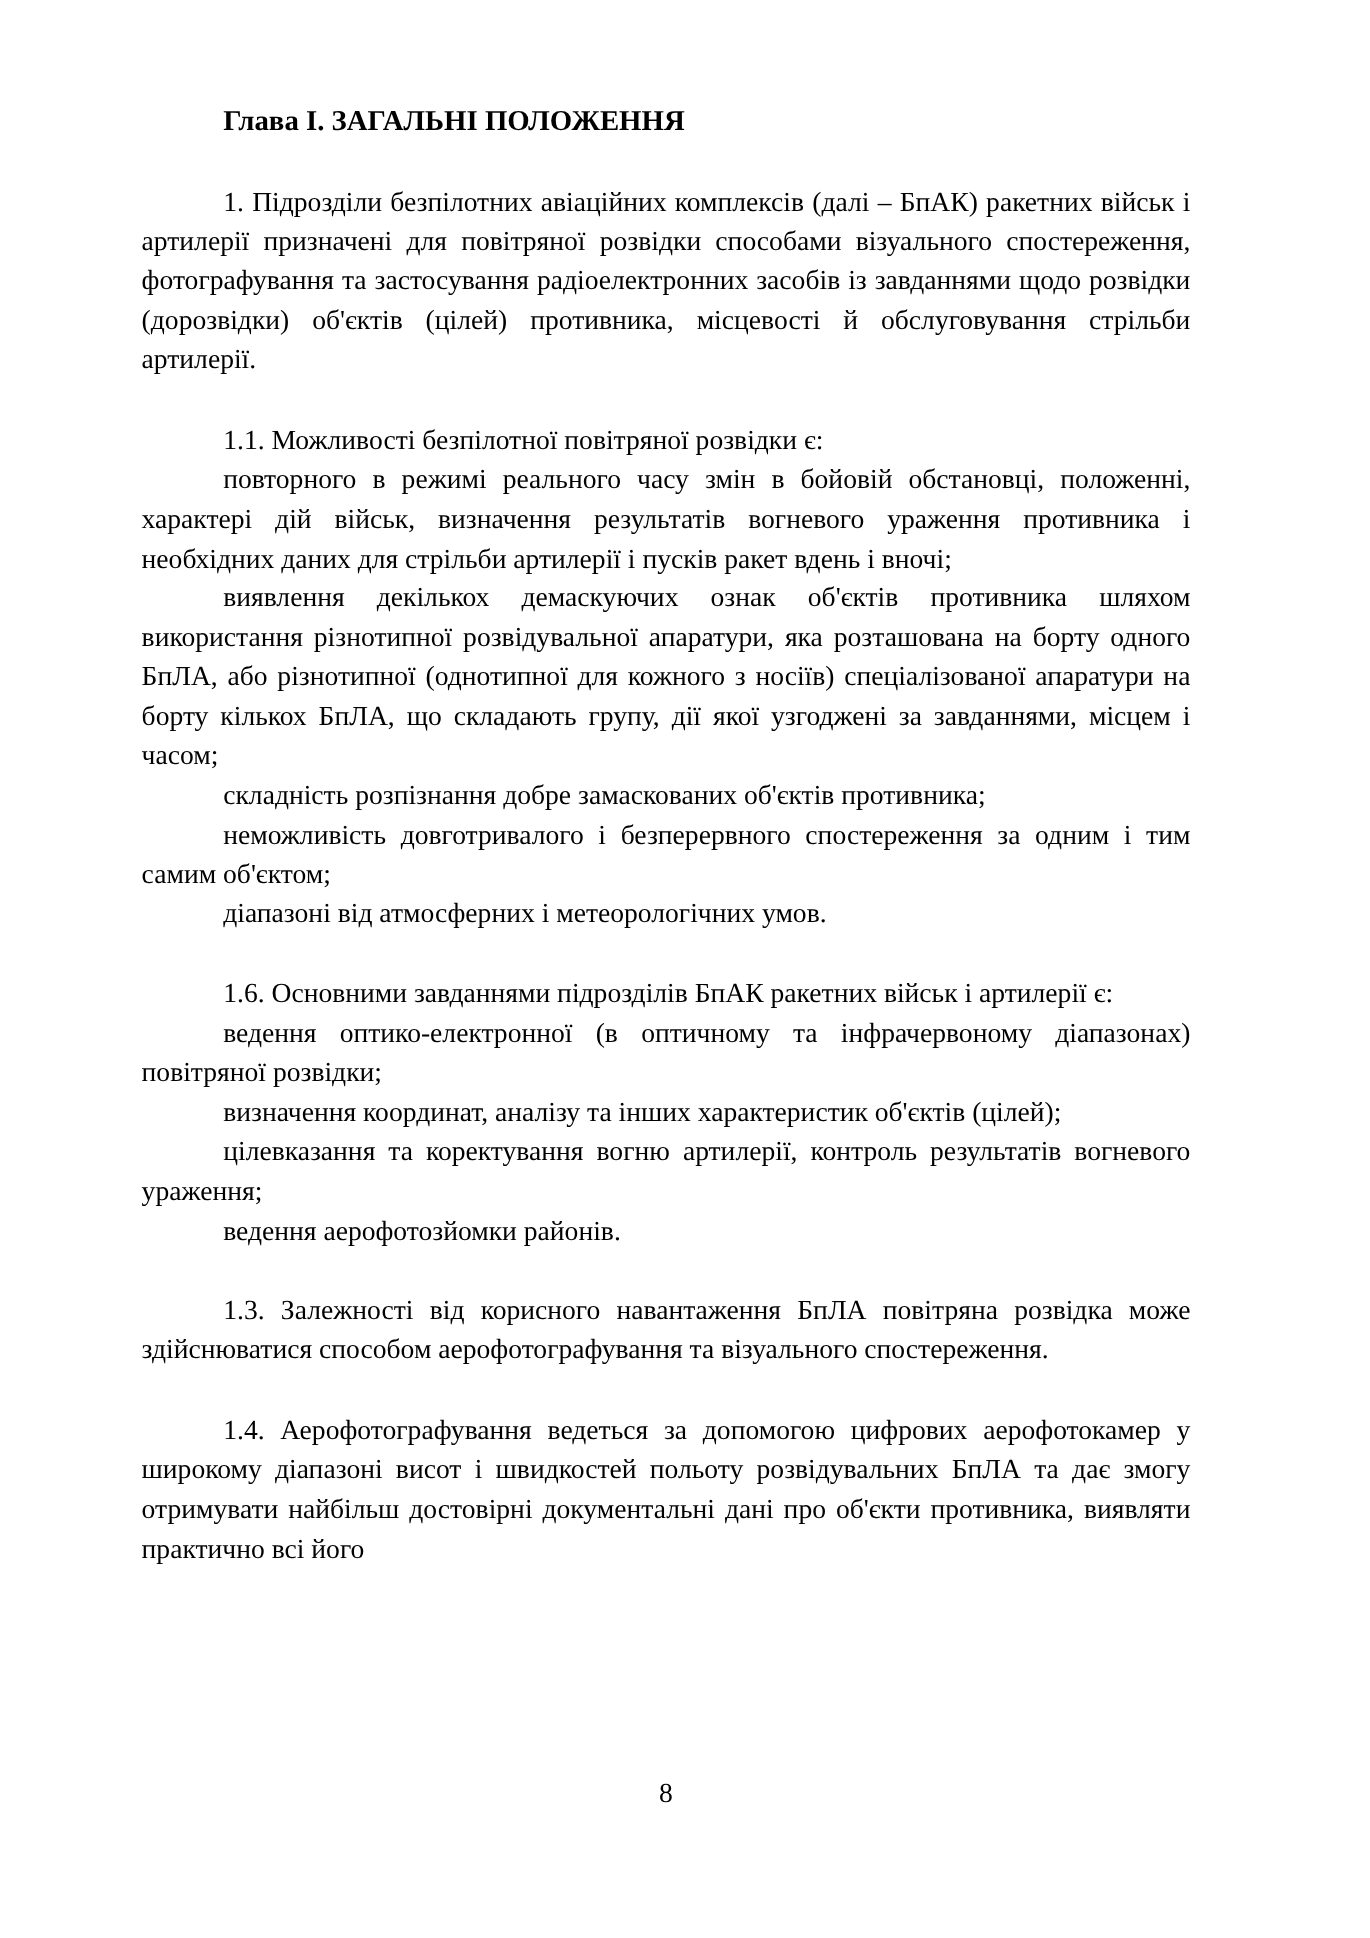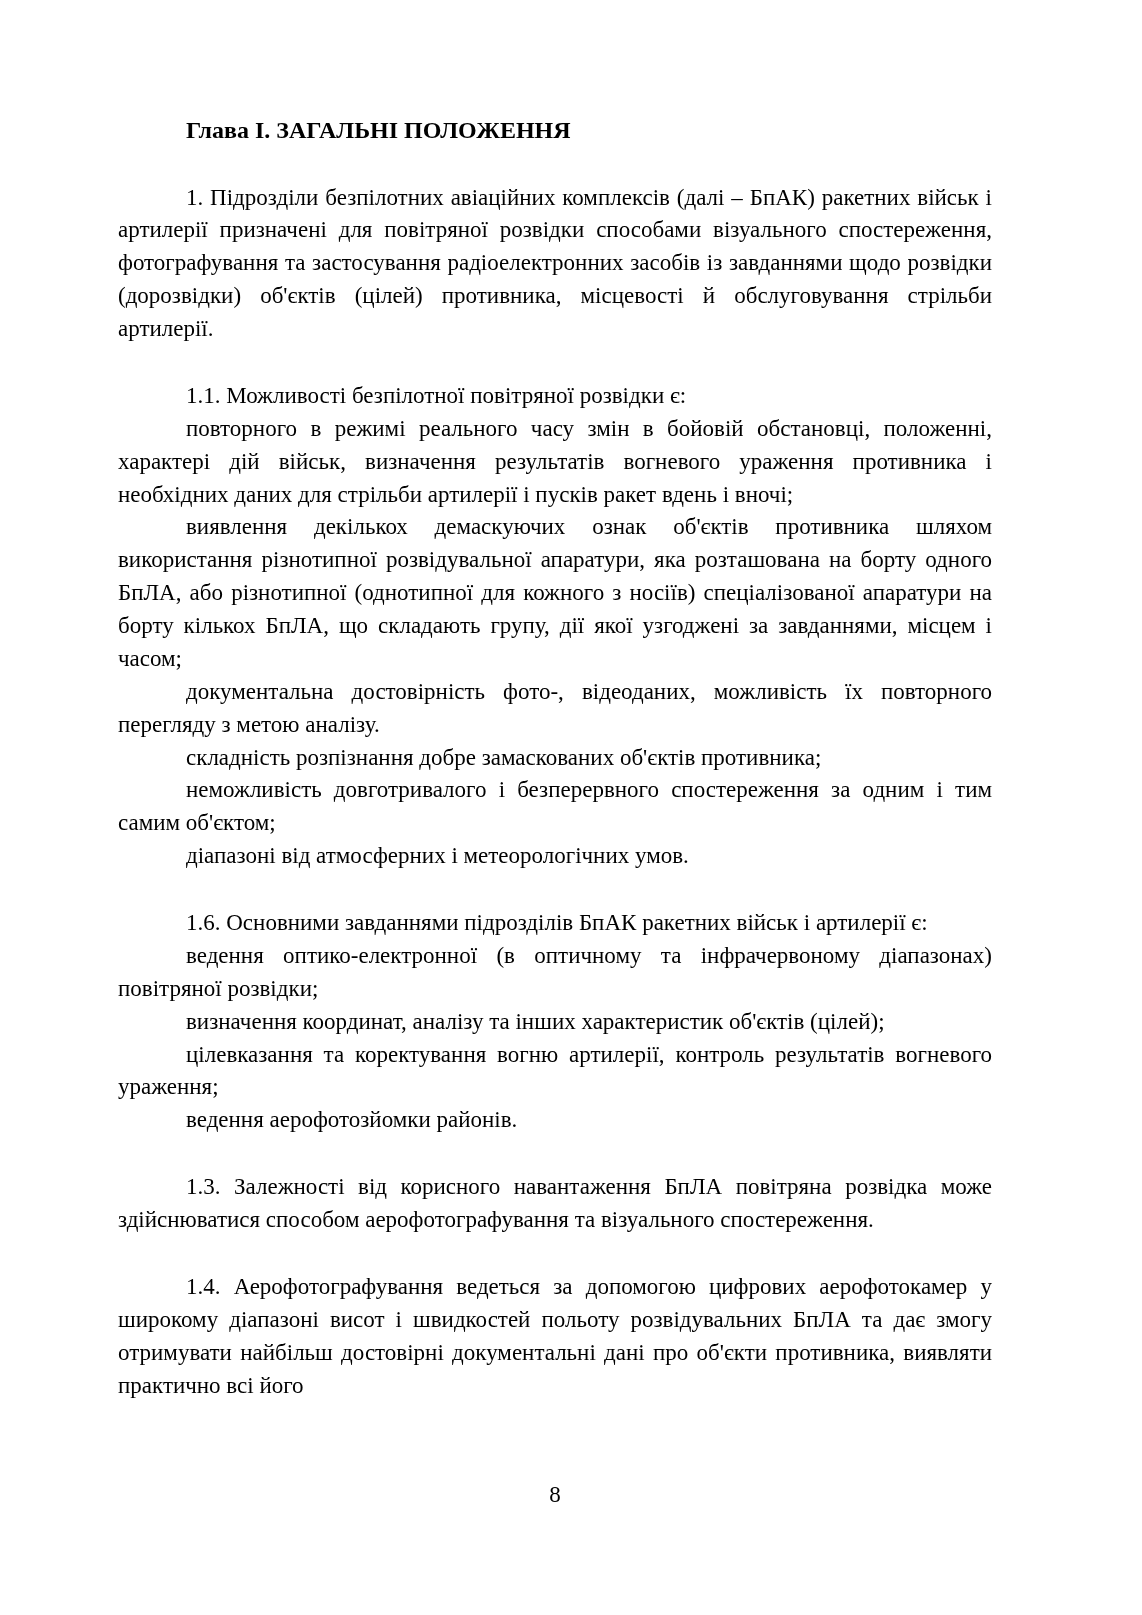--- a/index.html
+++ b/index.html
@@ -8,21 +8,21 @@
     width: 1142px;
     height: 1615px;
     position: relative;
     font-family: "Liberation Serif", serif;
     color: #000000;
     overflow: hidden;
   }
   .page {
     position: absolute;
     inset: 0;
-    padding: 114px 150px 0 118px;
+    padding: 85px 150px 0 118px;
   }
   .heading {
     font-size: 24px;
     font-weight: bold;
     line-height: 1.4;
     text-indent: 68px;
     text-align: left;
   }
   .para {
     font-size: 23px;
@@ -47,21 +47,20 @@
 
 <div class="page">
 
   <p class="heading">Глава І. ЗАГАЛЬНІ ПОЛОЖЕННЯ</p>
 
   <p class="para spaced">1. Підрозділи безпілотних авіаційних комплексів (далі – БпАК) ракетних військ і артилерії призначені для повітряної розвідки способами візуального спостереження, фотографування та застосування радіоелектронних засобів із завданнями щодо розвідки (дорозвідки) об'єктів (цілей) противника, місцевості й обслуговування стрільби артилерії.</p>
 
   <p class="para spaced">1.1. Можливості безпілотної повітряної розвідки є:</p>
   <p class="para">повторного в режимі реального часу змін в бойовій обстановці, положенні, характері дій військ, визначення результатів вогневого ураження противника і необхідних даних для стрільби артилерії і пусків ракет вдень і вночі;</p>
   <p class="para">виявлення декількох демаскуючих ознак об'єктів противника шляхом використання різнотипної розвідувальної апаратури, яка розташована на борту одного БпЛА, або різнотипної (однотипної для кожного з носіїв) спеціалізованої апаратури на борту кількох БпЛА, що складають групу, дії якої узгоджені за завданнями, місцем і часом;</p>
-  <p class="para">документальна достовірність фото-, відеоданих, можливість їх повторного перегляду з метою аналізу.</p>
   <p class="para">складність розпізнання добре замаскованих об'єктів противника;</p>
   <p class="para">неможливість довготривалого і безперервного спостереження за одним і тим самим об'єктом;</p>
   <p class="para">діапазоні від атмосферних і метеорологічних умов.</p>
 
   <p class="para spaced">1.6. Основними завданнями підрозділів БпАК ракетних військ і артилерії є:</p>
   <p class="para">ведення оптико-електронної (в оптичному та інфрачервоному діапазонах) повітряної розвідки;</p>
   <p class="para">визначення координат, аналізу та інших характеристик об'єктів (цілей);</p>
   <p class="para">цілевказання та коректування вогню артилерії, контроль результатів вогневого ураження;</p>
   <p class="para">ведення аерофотозйомки районів.</p>
 

